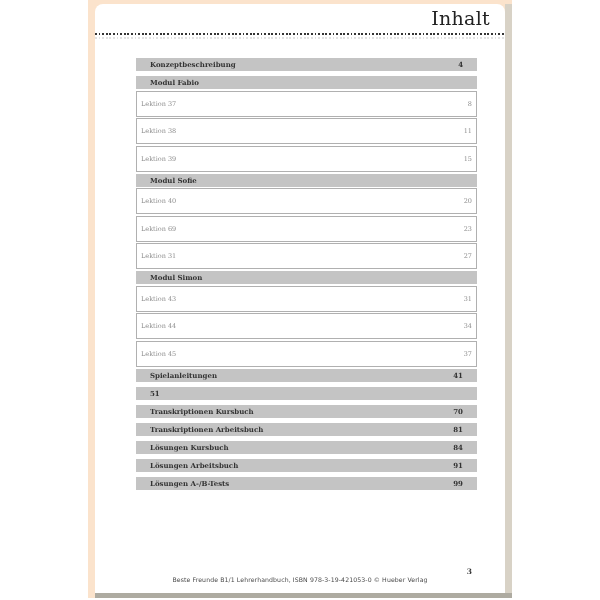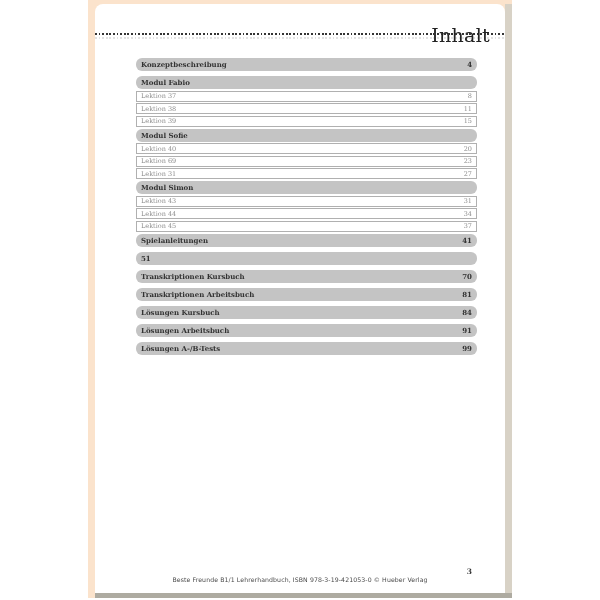--- a/index.html
+++ b/index.html
@@ -17,48 +17,48 @@
   }
   .shadow-right{
     position:absolute;right:0;top:4px;width:7px;height:589px;
     background:#d8d2c6;
   }
   .shadow-bottom{
     position:absolute;left:7px;right:0;bottom:0;height:5px;
     background:#aeaba1;
   }
   .page-title{
-    position:absolute;top:20px;right:15px;
+    position:absolute;top:3px;right:15px;
     font-size:19px;line-height:22px;color:#222222;letter-spacing:.3px;
   }
   .dotted-rule{
     position:absolute;top:29px;left:0;right:0;height:2px;
     background:repeating-linear-gradient(to right,#333333 0 1.8px,transparent 1.8px 3.6px);
   }
   .dotted-rule.echo{
     top:33px;height:1.5px;opacity:.14;
   }
   .toc{
     position:absolute;left:41px;top:54px;width:341px;
     display:flex;flex-direction:column;
   }
   .row{
     display:flex;justify-content:space-between;align-items:center;
     box-sizing:border-box;
   }
   .row.section{
-    height:13px;background:#c4c4c4;padding:0 5px;
+    height:13px;background:#c4c4c4;padding:0 14px;
     margin-top:5px;
-    font-size:7px;font-weight:bold;color:#333333;border-radius:6px;
+    font-size:7px;font-weight:bold;color:#333333;
   }
   .row.section.m0{margin-top:0;}
   .row.section.m2{margin-top:2px;text-align:right;}
   .row.lektion{
     height:11px;background:#ffffff;border:1px solid #b0b0b0;
-    padding:4px 4px;margin-top:1.5px;
+    padding:12px 4px;margin-top:1.5px;
     font-size:6.5px;color:#8d8d8d;
   }
   .row .lbl{white-space:nowrap;}
   .row .num{white-space:nowrap;}
   .folio{
     position:absolute;top:563px;right:33px;
     font-size:7.5px;font-weight:bold;color:#333333;
   }
   .footer{
     position:absolute;top:572px;left:0;right:0;text-align:center;

